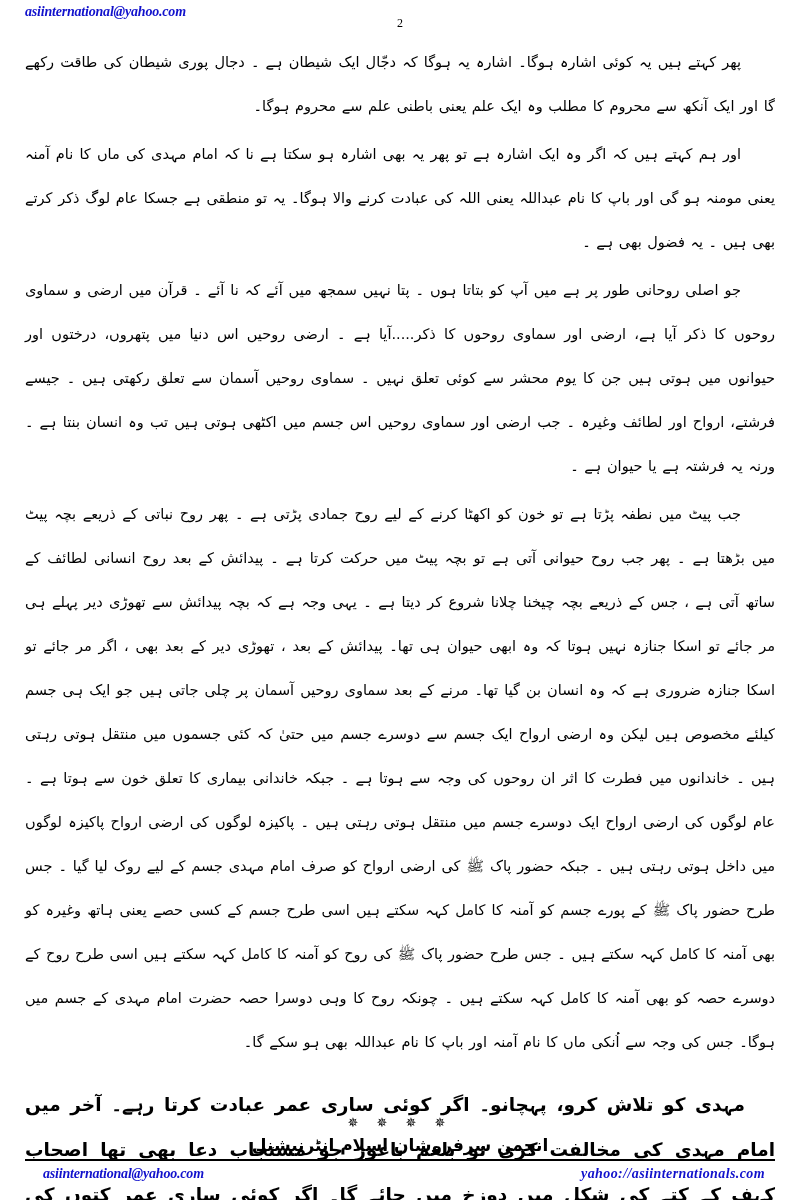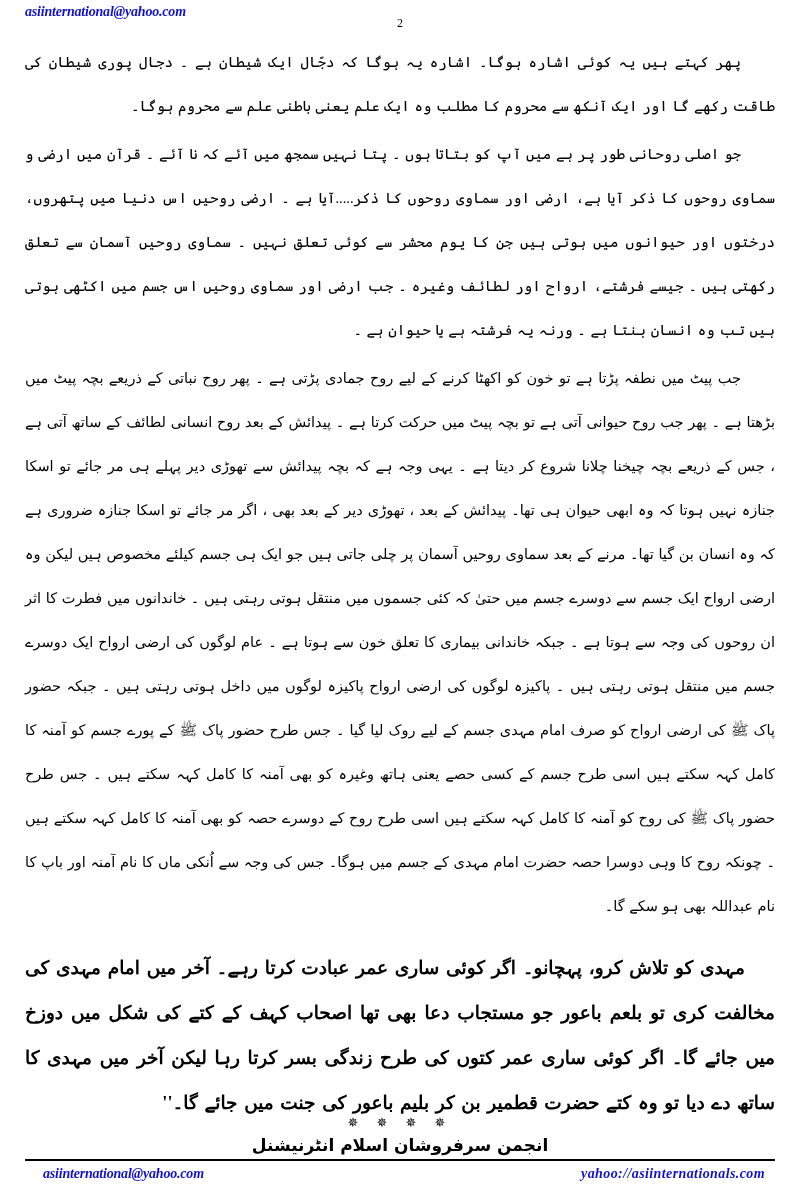--- a/index.html
+++ b/index.html
@@ -65,21 +65,20 @@
     line-height: 44px;
     margin: 0 0 4px 0;
     padding: 0;
     word-spacing: 1px;
   }
   .para.indent {
     text-indent: 34px;
   }
   .para.last-line-right {
     text-align-last: right;
-    font-family: Liberation Serif, serif;
   }
   .para.bold-block {
     font-size: 18.5px;
     font-weight: bold;
     line-height: 45px;
     margin-top: 18px;
     word-spacing: 2px;
   }
   .para.bold-block.indent {
     text-indent: 30px;
@@ -149,20 +148,21 @@
 
   <div class="page-header">
     <div class="header-email">asiinternational@yahoo.com</div>
     <div class="page-number">2</div>
   </div>
 
   <div class="doc-body">
 
     <p class="para indent last-line-right">پھر کہتے ہیں یہ کوئی اشارہ ہوگا۔ اشارہ یہ ہوگا کہ دجّال ایک شیطان ہے ۔ دجال پوری شیطان کی طاقت رکھے گا اور ایک آنکھ سے محروم کا مطلب وہ ایک علم یعنی باطنی علم سے محروم ہوگا۔</p>
 
+    <p class="para indent last-line-right">اور ہم کہتے ہیں کہ اگر وہ ایک اشارہ ہے تو پھر یہ بھی اشارہ ہو سکتا ہے نا کہ امام مہدی کی ماں کا نام آمنہ یعنی مومنہ ہو گی اور باپ کا نام عبداللہ یعنی اللہ کی عبادت کرنے والا ہوگا۔ یہ تو منطقی ہے جسکا عام لوگ ذکر کرتے بھی ہیں ۔ یہ فضول بھی ہے ۔</p>
 
     <p class="para indent last-line-right">جو اصلی روحانی طور پر ہے میں آپ کو بتاتا ہوں ۔ پتا نہیں سمجھ میں آئے کہ نا آئے ۔ قرآن میں ارضی و سماوی روحوں کا ذکر آیا ہے، ارضی اور سماوی روحوں کا ذکر.....آیا ہے ۔ ارضی روحیں اس دنیا میں پتھروں، درختوں اور حیوانوں میں ہوتی ہیں جن کا یوم محشر سے کوئی تعلق نہیں ۔ سماوی روحیں آسمان سے تعلق رکھتی ہیں ۔ جیسے فرشتے، ارواح اور لطائف وغیرہ ۔ جب ارضی اور سماوی روحیں اس جسم میں اکٹھی ہوتی ہیں تب وہ انسان بنتا ہے ۔ ورنہ یہ فرشتہ ہے یا حیوان ہے ۔</p>
 
     <p class="para indent last-line-right">جب پیٹ میں نطفہ پڑتا ہے تو خون کو اکھٹا کرنے کے لیے روح جمادی پڑتی ہے ۔ پھر روح نباتی کے ذریعے بچہ پیٹ میں بڑھتا ہے ۔ پھر جب روح حیوانی آتی ہے تو بچہ پیٹ میں حرکت کرتا ہے ۔ پیدائش کے بعد روح انسانی لطائف کے ساتھ آتی ہے ، جس کے ذریعے بچہ چیخنا چلانا شروع کر دیتا ہے ۔ یہی وجہ ہے کہ بچہ پیدائش سے تھوڑی دیر پہلے ہی مر جائے تو اسکا جنازہ نہیں ہوتا کہ وہ ابھی حیوان ہی تھا۔ پیدائش کے بعد ، تھوڑی دیر کے بعد بھی ، اگر مر جائے تو اسکا جنازہ ضروری ہے کہ وہ انسان بن گیا تھا۔ مرنے کے بعد سماوی روحیں آسمان پر چلی جاتی ہیں جو ایک ہی جسم کیلئے مخصوص ہیں لیکن وہ ارضی ارواح ایک جسم سے دوسرے جسم میں حتیٰ کہ کئی جسموں میں منتقل ہوتی رہتی ہیں ۔ خاندانوں میں فطرت کا اثر ان روحوں کی وجہ سے ہوتا ہے ۔ جبکہ خاندانی بیماری کا تعلق خون سے ہوتا ہے ۔ عام لوگوں کی ارضی ارواح ایک دوسرے جسم میں منتقل ہوتی رہتی ہیں ۔ پاکیزہ لوگوں کی ارضی ارواح پاکیزہ لوگوں میں داخل ہوتی رہتی ہیں ۔ جبکہ حضور پاک ﷺ کی ارضی ارواح کو صرف امام مہدی جسم کے لیے روک لیا گیا ۔ جس طرح حضور پاک ﷺ کے پورے جسم کو آمنہ کا کامل کہہ سکتے ہیں اسی طرح جسم کے کسی حصے یعنی ہاتھ وغیرہ کو بھی آمنہ کا کامل کہہ سکتے ہیں ۔ جس طرح حضور پاک ﷺ کی روح کو آمنہ کا کامل کہہ سکتے ہیں اسی طرح روح کے دوسرے حصہ کو بھی آمنہ کا کامل کہہ سکتے ہیں ۔ چونکہ روح کا وہی دوسرا حصہ حضرت امام مہدی کے جسم میں ہوگا۔ جس کی وجہ سے اُنکی ماں کا نام آمنہ اور باپ کا نام عبداللہ بھی ہو سکے گا۔</p>
 
     <p class="para bold-block indent last-line-right">مہدی کو تلاش کرو،  پہچانو۔ اگر کوئی ساری عمر عبادت کرتا رہے۔ آخر میں امام مہدی کی مخالفت کری تو بلعم باعور جو مستجاب دعا بھی تھا اصحاب کہف کے کتے کی شکل میں دوزخ میں جائے گا۔ اگر کوئی ساری عمر کتوں کی طرح زندگی بسر کرتا رہا لیکن آخر میں مہدی کا ساتھ دے دیا تو وہ کتے حضرت قطمیر بن کر بلیم باعور کی جنت میں جائے گا۔''</p>
 
   </div>
 
   <div class="footer-block">

